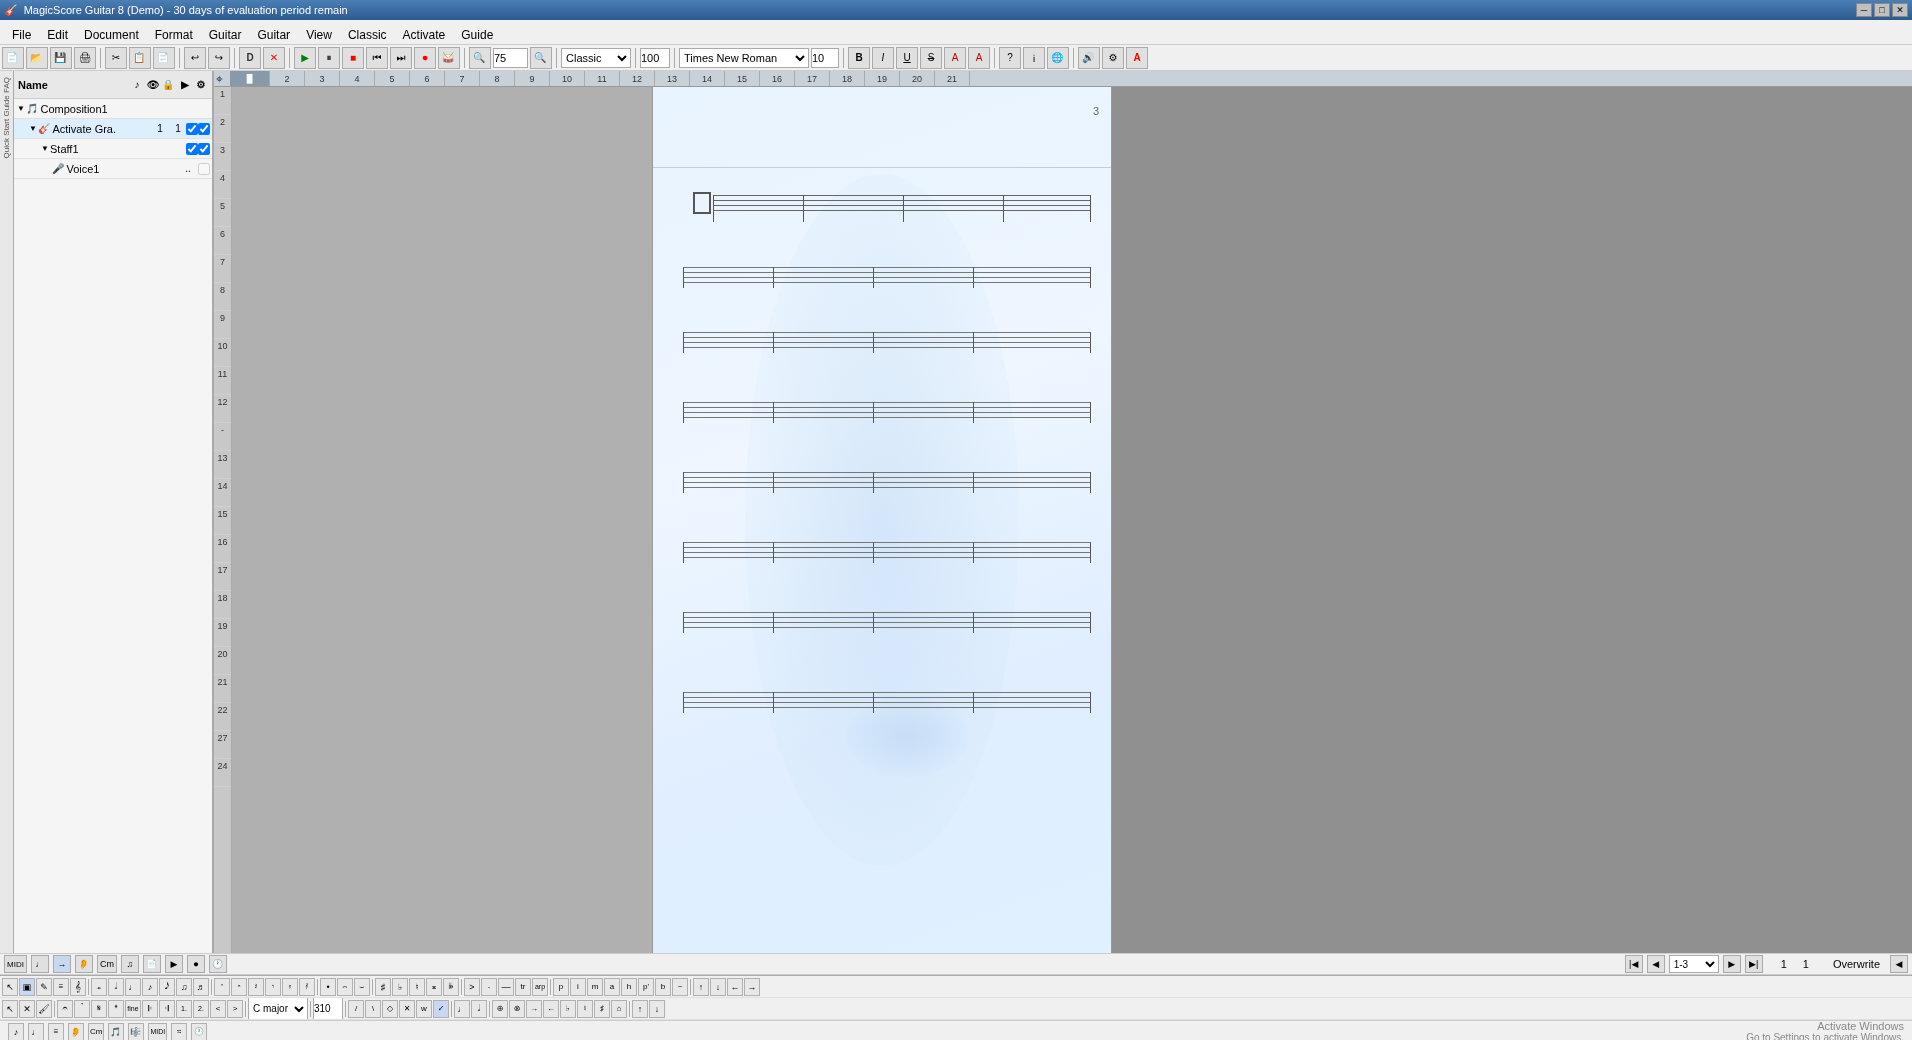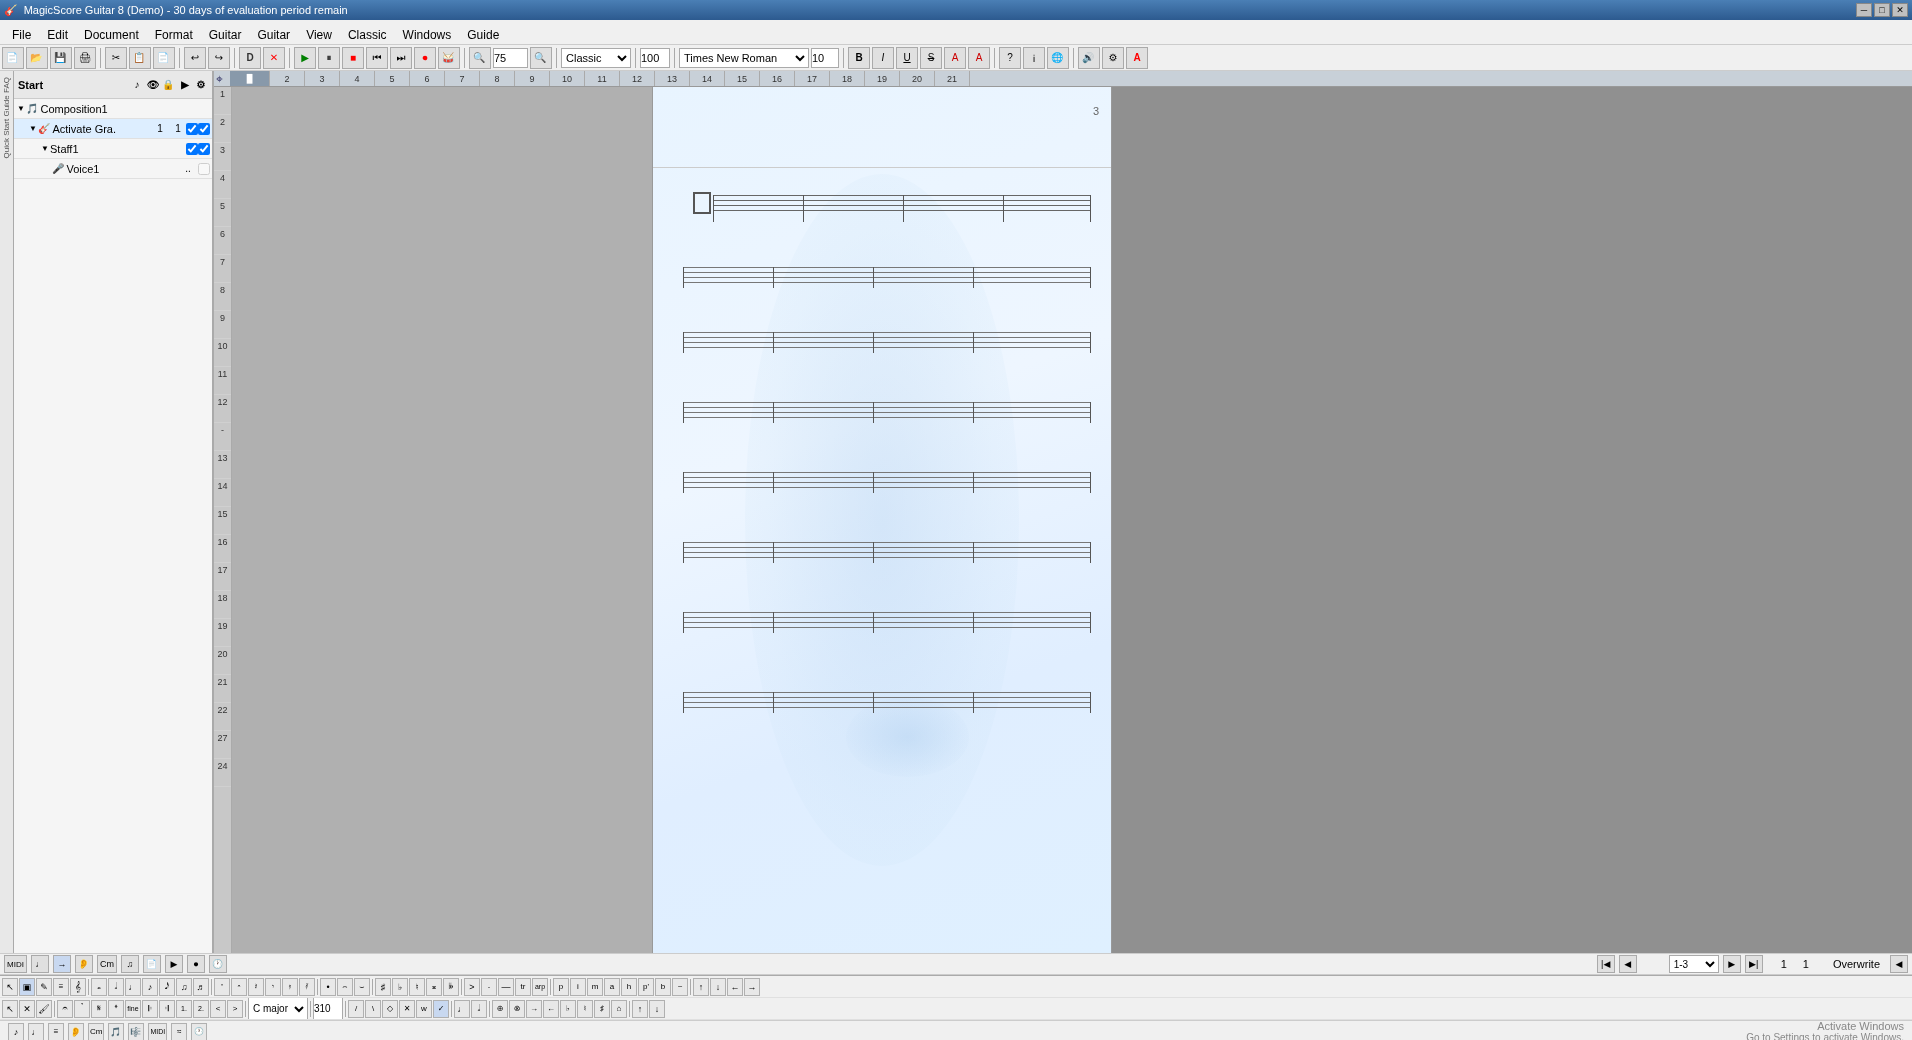--- a/index.html
+++ b/index.html
@@ -99,21 +99,21 @@
     }
 
     
     #status-bar {
       width: 100%; height: 22px; background: #f0f0f0;
       display: flex; align-items: center; padding: 0 4px; gap: 4px;
       border-top: 1px solid #ccc; border-bottom: 1px solid #ccc;
       font-size: 11px;
     }
     .status-btn { height: 18px; min-width: 18px; background: #e0e0e0; border: 1px solid #aaa; display: flex; align-items: center; justify-content: center; font-size: 9px; cursor: pointer; padding: 0 2px; }
-    .status-select { height: 18px; font-size: 10px; border: 1px solid #aaa; background: white; cursor: pointer; margin-left: 28px; }
+    .status-select { height: 18px; font-size: 10px; border: 1px solid #aaa; background: white; cursor: pointer; }
     .status-text { font-size: 11px; padding: 0 6px; }
 
     
     #bottom-toolbars {
       width: 100%; background: #f0f0f0;
       display: flex; flex-direction: column;
       border-top: 1px solid #aaa;
     }
     #bottom-tb1, #bottom-tb2 {
       height: 22px; display: flex; align-items: center; padding: 0 2px; gap: 1px;
@@ -168,21 +168,21 @@
 
 <div id="menu-bar">
   <span class="menu-item">File</span>
   <span class="menu-item">Edit</span>
   <span class="menu-item">Document</span>
   <span class="menu-item">Format</span>
   <span class="menu-item">Guitar</span>
   <span class="menu-item">Guitar</span>
   <span class="menu-item">View</span>
   <span class="menu-item">Classic</span>
-  <span class="menu-item">Windows</span>
+  <span class="menu-item">Activate</span>
   <span class="menu-item">Guide</span>
 </div>
 
 <div id="toolbar1">
   <div class="tb-btn">📄</div>
   <div class="tb-btn">📂</div>
   <div class="tb-btn">💾</div>
   <div class="tb-btn">🖨</div>
   <div class="tb-separator"></div>
   <div class="tb-btn">✂</div>
@@ -236,21 +236,21 @@
 </div>
 
 <div id="main" style="display:flex; width:100%; height:calc(1040px - 20px - 20px - 26px - 26px - 22px - 22px - 22px); position:relative;">
 
   <div id="left-quick-panel" style="width:14px; background:#e8e8e8; border-right:1px solid #aaa; display:flex; flex-direction:column; align-items:center; justify-content:flex-start; padding-top:4px; overflow:hidden;">
     <span class="vtext" style="font-size:8px; color:#555;">Quick Start Guide FAQ</span>
   </div>
 
   <div id="track-panel">
     <div id="track-header">
-      <span>Start</span>
+      <span>Name</span>
       <div id="track-header-icons">
         <div class="track-icon">♪</div>
         <div class="track-icon">👁</div>
         <div class="track-icon">🔒</div>
         <div class="track-icon">▶</div>
         <div class="track-icon">⚙</div>
       </div>
     </div>
 
     <div class="track-row">

